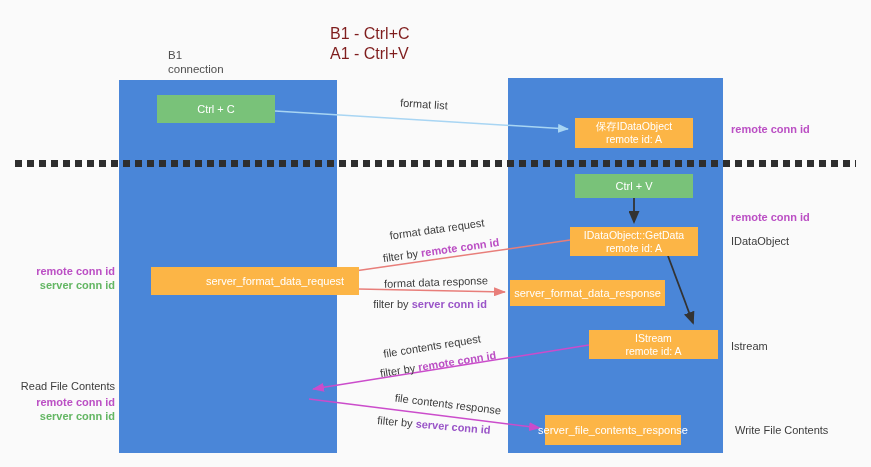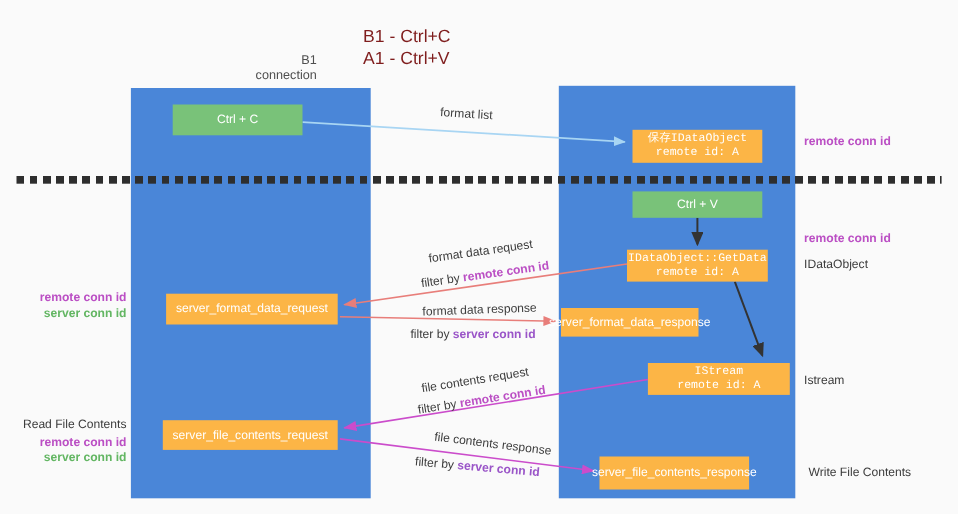--- a/index.html
+++ b/index.html
@@ -4,29 +4,29 @@
 <style>
   html,body{margin:0;padding:0;background:#fafafa;}
   #stage{
     position:relative;width:871px;height:467px;overflow:hidden;
     background:#fafafa;
     font-family:"Liberation Sans","DejaVu Sans",sans-serif;
   }
   .title{position:absolute;left:330px;top:8px;width:200px;
     font-size:16px;line-height:20px;color:#7f1d1d;margin-top:16px;}
   .lane{position:absolute;background:#4a86d8;}
-  .lane-header{position:absolute;width:120px;text-align:right;
+  .lane-header{position:absolute;width:120px;text-align:left;
     font-size:11.5px;line-height:14px;color:#4f4f4f;}
   .divider{position:absolute;left:15px;top:160px;width:841px;height:7px;
     background:repeating-linear-gradient(90deg,#2e2e2e 0 7px,rgba(0,0,0,0) 7px 12px);}
   .box{position:absolute;display:flex;align-items:center;justify-content:center;
     color:#ffffff;text-align:center;}
   .box.orange{background:#fcb546;}
   .box.green{background:#79c279;}
-  .box.two-line{flex-direction:column;font-size:10.5px;line-height:13px;font-family:Liberation Mono, monospace;}
+  .box.two-line{flex-direction:column;font-size:10.5px;line-height:13px;}
   .box.single{font-size:11px;text-align:right;}
   .alabel{position:absolute;font-size:11px;color:#3c3c3c;white-space:nowrap;}
   .alabel.centered{transform-origin:center;}
   .ann{position:absolute;font-size:11px;white-space:nowrap;color:#3c3c3c;}
   .magenta{color:#bb4fc4;font-weight:bold;}
   .purple{color:#9a55c8;font-weight:bold;}
   .greent{color:#63b663;font-weight:bold;}
   .left-col{position:absolute;left:18px;width:97px;text-align:right;}
   svg.arrows{position:absolute;left:0;top:0;pointer-events:none;}
 </style>
@@ -68,33 +68,32 @@
     <line x1="275" y1="111" x2="568" y2="129" stroke="#a8d5f3" stroke-width="1.6" marker-end="url(#mh-blue)"></line>
     <line x1="634" y1="198" x2="634" y2="222" stroke="#333333" stroke-width="1.8" marker-end="url(#mh-black)"></line>
     <line x1="668" y1="256" x2="693" y2="323" stroke="#333333" stroke-width="1.8" marker-end="url(#mh-black)"></line>
     <line x1="570" y1="240" x2="313" y2="277" stroke="#e87e7a" stroke-width="1.5" marker-end="url(#mh-red)"></line>
     <line x1="309" y1="288" x2="505" y2="292" stroke="#e87e7a" stroke-width="1.5" marker-end="url(#mh-red)"></line>
     <line x1="589" y1="345" x2="313" y2="389" stroke="#cb4ccb" stroke-width="1.5" marker-end="url(#mh-magenta)"></line>
     <line x1="309" y1="399" x2="540" y2="428" stroke="#cb4ccb" stroke-width="1.5" marker-end="url(#mh-magenta)"></line>
   </svg>
 
   <div class="box green single" style="left:157px;top:95px;width:118px;height:28px;">Ctrl + C</div>
-  <div class="box orange single" style="left:151px;top:267px;width:156px;height:28px;">server_format_data_request</div>
-  <div class="box orange single" style="left:148px;top:382px;width:159px;height:27px;">server_file_contents_request</div>
+  <div class="box orange single" style="left:151px;top:267px;width:168px;height:28px;padding-left:40px;">server_format_data_request</div>
 
   <div class="box orange two-line" style="left:575px;top:118px;width:118px;height:30px;">
     <div>保存IDataObject</div>
     <div>remote id: A</div>
   </div>
   <div class="box green single" style="left:575px;top:174px;width:118px;height:24px;">Ctrl + V</div>
   <div class="box orange two-line" style="left:570px;top:227px;width:128px;height:29px;">
     <div>IDataObject::GetData</div>
     <div>remote id: A</div>
   </div>
-  <div class="box orange single" style="left:510px;top:280px;width:125px;height:26px;">server_format_data_response</div>
+  <div class="box orange single" style="left:510px;top:280px;width:155px;height:26px;">server_format_data_response</div>
   <div class="box orange two-line" style="left:589px;top:330px;width:129px;height:29px;">
     <div>IStream</div>
     <div>remote id: A</div>
   </div>
   <div class="box orange single" style="left:545px;top:415px;width:136px;height:30px;">server_file_contents_response</div>
 
   <div class="alabel centered" style="left:424px;top:104px;transform:translate(-50%,-50%) rotate(3.5deg);">format list</div>
 
   <div class="alabel centered" style="left:437px;top:229px;transform:translate(-50%,-50%) rotate(-8deg);">format data request</div>
   <div class="alabel centered" style="left:441px;top:250px;transform:translate(-50%,-50%) rotate(-8deg);">

